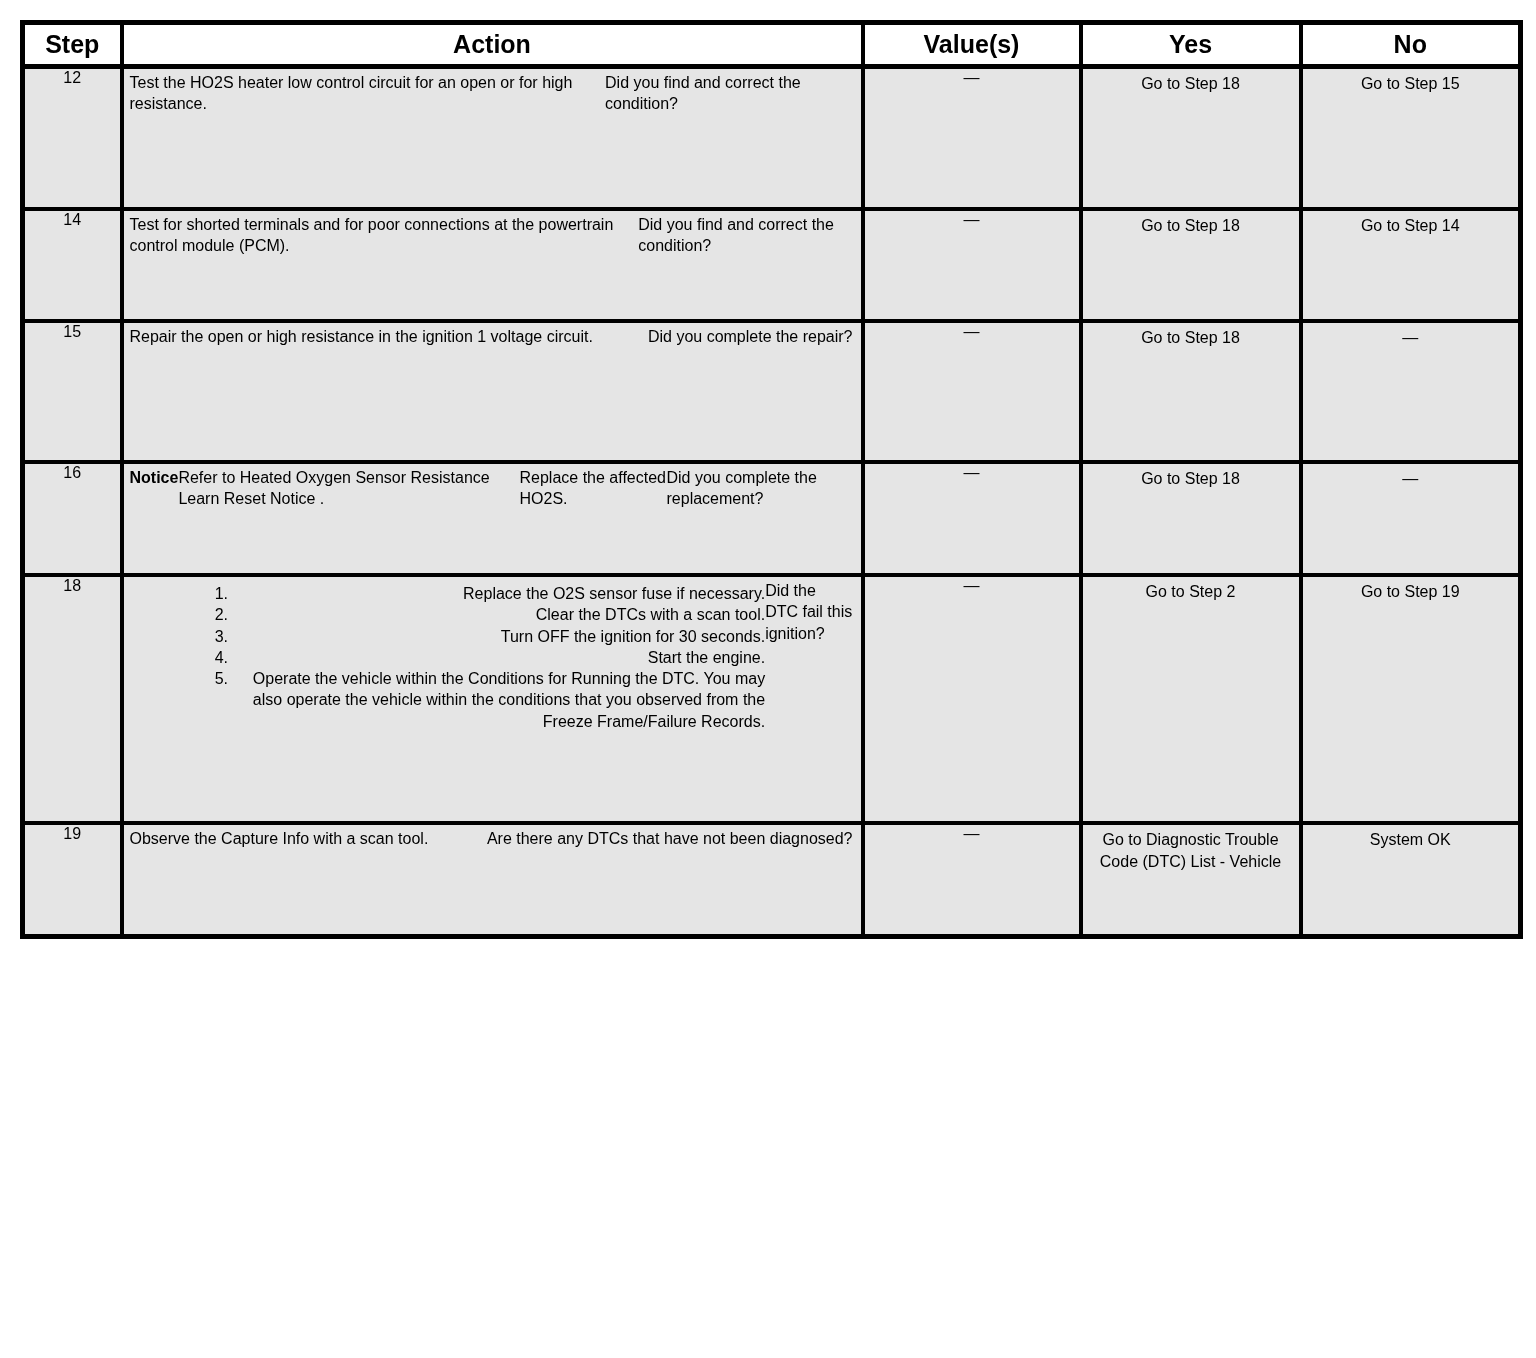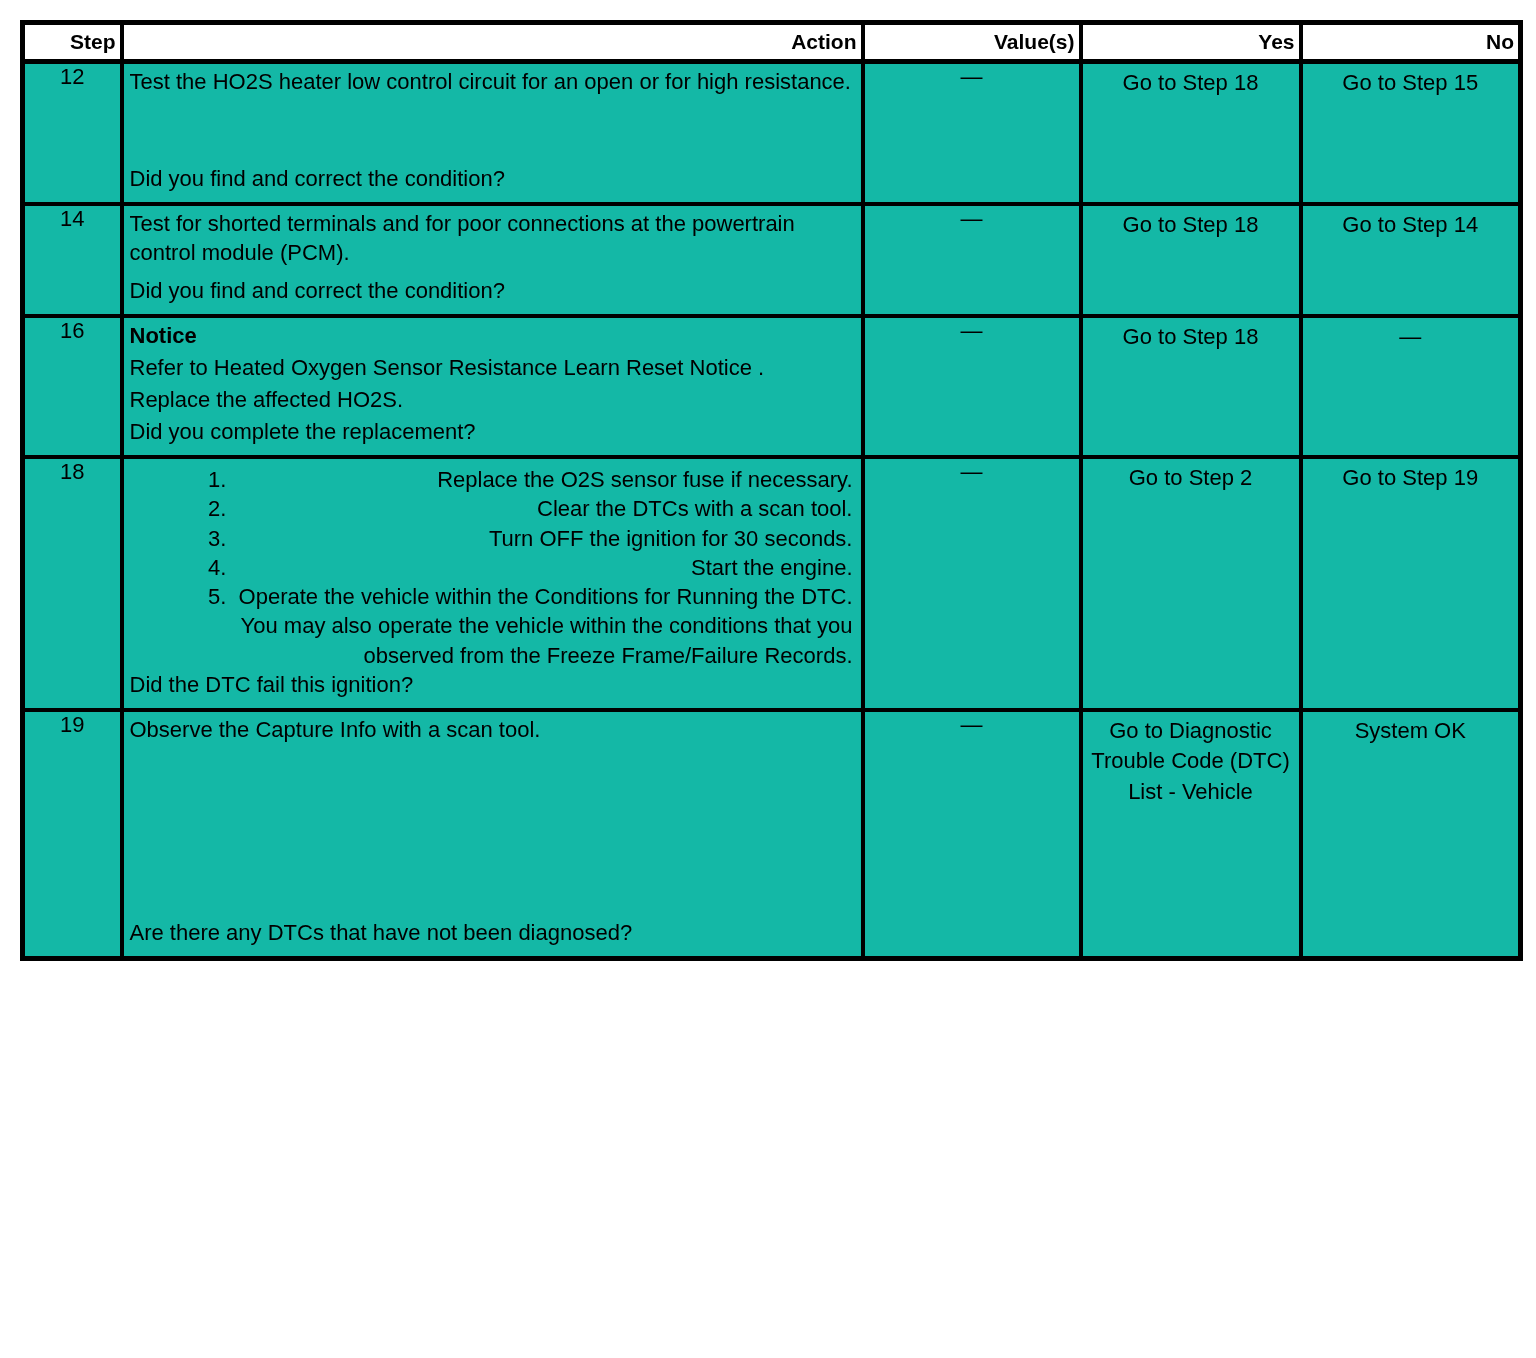--- a/index.html
+++ b/index.html
@@ -22,57 +22,57 @@
     width: 1498px;
   }
   table.diag, table.diag th, table.diag td {
     border: 4px solid #000000;
   }
   table.diag {
     border-width: 5px;
   }
   table.diag th {
     border-bottom-width: 5px;
-    font-size: 21px;
+    font-size: 25px;
     font-weight: bold;
     padding: 5px 4px;
-    text-align: right;
+    text-align: center;
     background: #ffffff;
   }
   col.c-step   { width: 99px;  }
   col.c-action { width: 741px; }
   col.c-value  { width: 218px; }
   col.c-yes    { width: 220px; }
   col.c-no     { width: 220px; }
 
   table.diag td {
-    font-size: 22px;
+    font-size: 16px;
     padding: 0;
     vertical-align: top;
-    background: #14b8a6;
+    background: #e5e5e5;
     margin-top: 17px;
   }
   
   tbody tr:nth-child(1) td { height: 138px; }
   tbody tr:nth-child(2) td { height: 108px; }
   tbody tr:nth-child(3) td { height: 137px; }
   tbody tr:nth-child(4) td { height: 109px; }
   tbody tr:nth-child(5) td { height: 244px; }
   tbody tr:nth-child(6) td { height: 109px; }
   tbody tr:nth-child(7) td { height: 316px; }
   tbody tr:nth-child(8) td { height: 123px; }
 
   td.step-cell {
     text-align: center;
     vertical-align: middle;
     font-size: 20px;
   }
   td.action-cell .action-wrap {
     display: flex;
-    flex-direction: column;
+    flex-direction: row;
     justify-content: space-between;
     height: 100%;
     box-sizing: border-box;
     padding: 3px 8px 9px 6px;
   }
   .para {
     margin: 0;
     line-height: 1.33;
   }
   .para.bold { font-weight: bold; }
@@ -147,20 +147,36 @@
           </td>
           <td class="value-cell">—</td>
           <td class="yes-cell">
             <div class="cell-inner">Go to Step 18</div>
           </td>
           <td class="no-cell">
             <div class="cell-inner">Go to Step 14</div>
           </td>
         </tr>
         <tr>
+          <td class="step-cell">15</td>
+          <td class="action-cell">
+            <div class="action-wrap">
+              <p class="para">Repair the open or high resistance in the ignition 1 voltage circuit.</p>
+              <p class="para question">Did you complete the repair?</p>
+            </div>
+          </td>
+          <td class="value-cell">—</td>
+          <td class="yes-cell">
+            <div class="cell-inner">Go to Step 18</div>
+          </td>
+          <td class="no-cell">
+            <div class="cell-inner">—</div>
+          </td>
+        </tr>
+        <tr>
           <td class="step-cell">16</td>
           <td class="action-cell">
             <div class="action-wrap">
               <p class="para bold">Notice</p>
               <p class="para">Refer to Heated Oxygen Sensor Resistance Learn Reset Notice .</p>
               <p class="para">Replace the affected HO2S.</p>
               <p class="para question">Did you complete the replacement?</p>
             </div>
           </td>
           <td class="value-cell">—</td>

